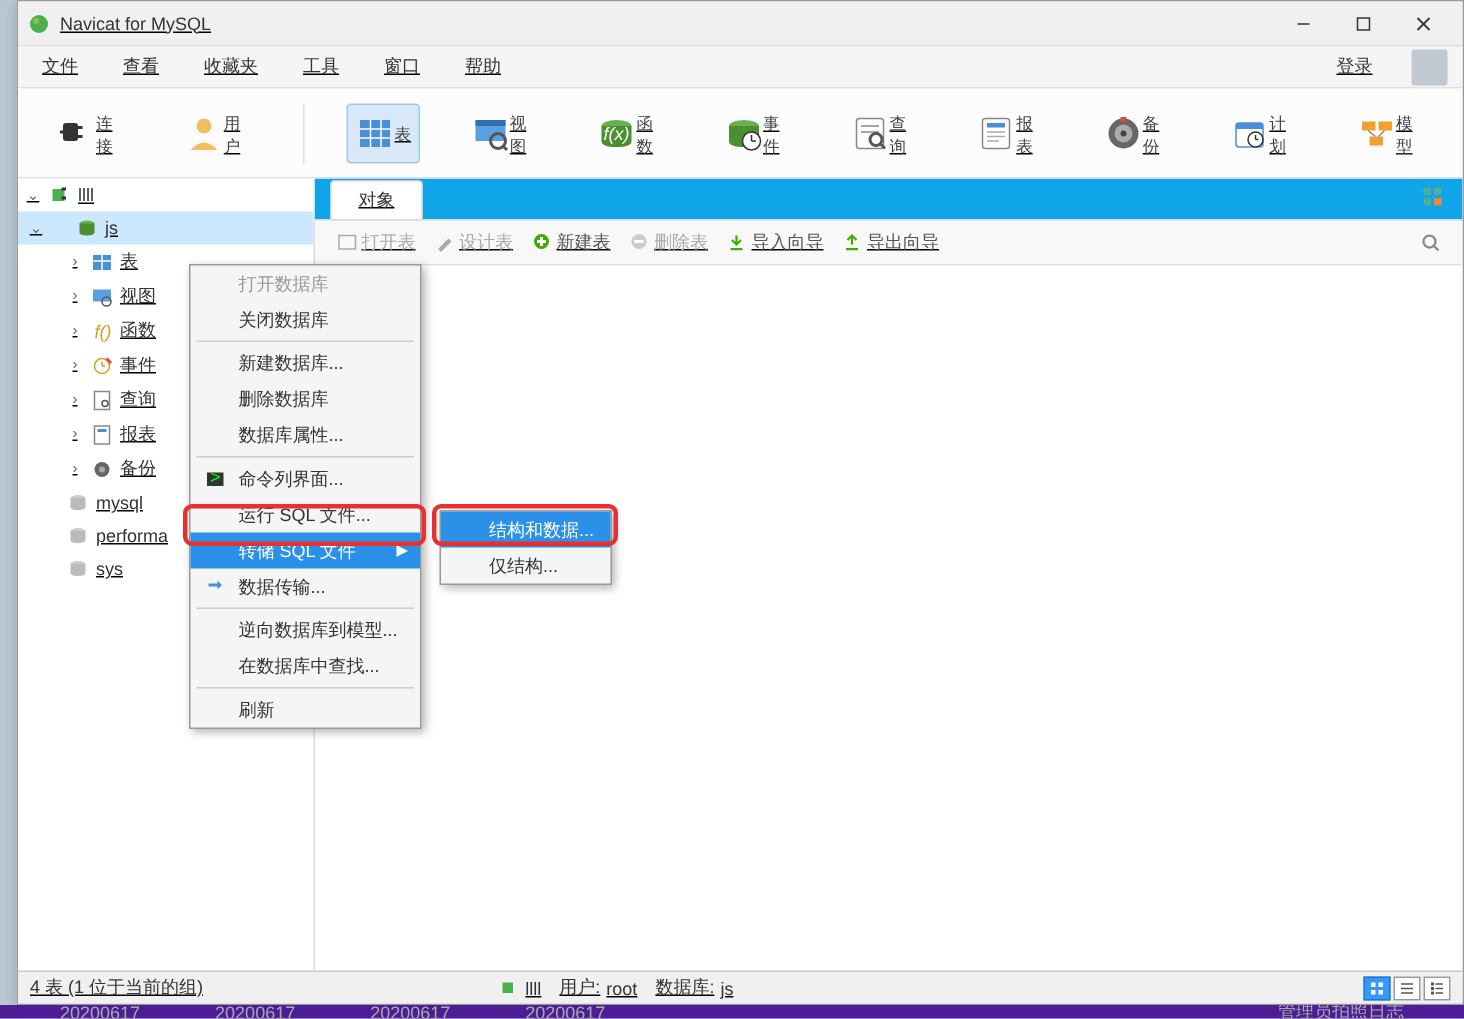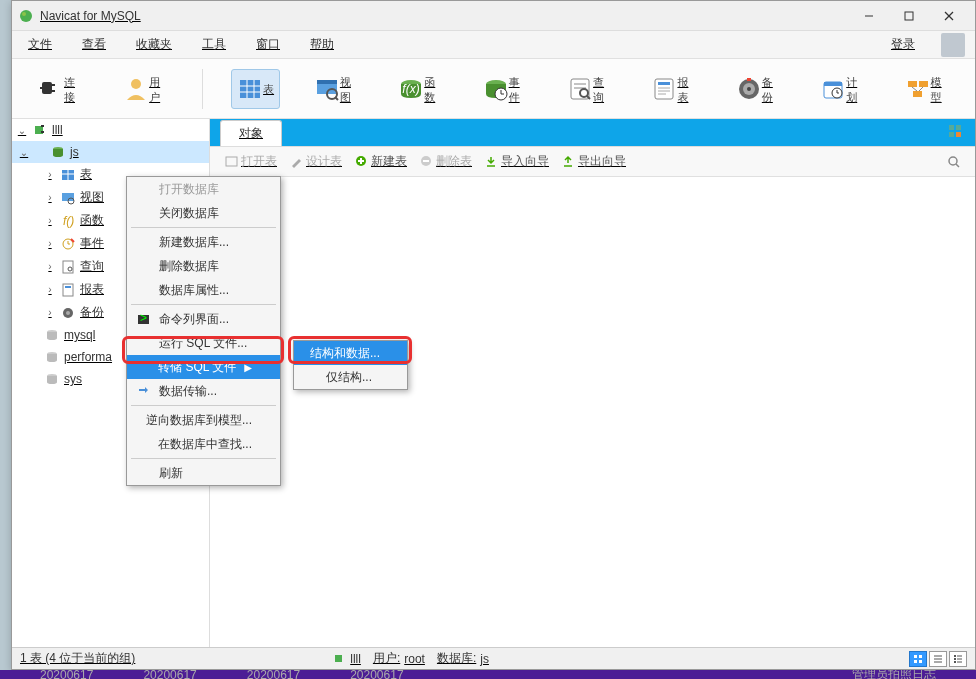--- a/index.html
+++ b/index.html
@@ -39,21 +39,21 @@
     .action-btn .aicon { width: 14px; height: 14px; display: flex; align-items: center; justify-content: center; }
     .action-btn.disabled { color: #aaa; }
     .action-spacer { flex: 1; }
     .content-blank { flex: 1; background: #fff; }
     .statusbar { height: 22px; background: #f0f0f0; border-top: 1px solid #ccc; display: flex; align-items: center; padding: 0 8px; gap: 12px; font-size: 11px; color: #333; }
     .statusbar .status-sec { display: flex; align-items: center; gap: 4px; }
     .statusbar .status-right { margin-left: auto; display: flex; gap: 2px; }
     .view-btn { width: 18px; height: 16px; border: 1px solid #999; background: #fff; display: flex; align-items: center; justify-content: center; cursor: pointer; }
     .view-btn.active { background: #3399ff; border-color: #2277cc; }
     .context-menu { position: absolute; background: #f5f5f5; border: 1px solid #999; box-shadow: 2px 2px 6px rgba(0,0,0,0.3); z-index: 100; }
-    .ctx-item { display: flex; align-items: center; padding: 5px 28px 5px 8px; gap: 8px; cursor: pointer; color: #333; height: 24px; }
+    .ctx-item { display: flex; align-items: center; padding: 5px 8px 5px 8px; gap: 8px; cursor: pointer; color: #333; height: 24px; }
     .ctx-item.highlighted { background: #2a90e8; color: #fff; }
     .ctx-item.disabled { color: #999; }
     .ctx-item .ctx-icon { width: 16px; height: 16px; display: flex; align-items: center; justify-content: center; }
     .ctx-item .ctx-label { flex: 1; white-space: nowrap; }
     .ctx-item .ctx-arrow { font-size: 10px; color: inherit; }
     .ctx-sep { height: 1px; background: #ccc; margin: 2px 4px; }
     .highlight-box { position: absolute; border: 3px solid #e83030; border-radius: 6px; z-index: 200; pointer-events: none; }
     .bottom-bar { position: absolute; bottom: 0; left: 0; right: 0; height: 9px; background: #4c1d95; display: flex; align-items: center; color: #aaa; font-size: 9px; padding: 0 40px; gap: 50px; overflow: hidden; }
   </style>
 </head>
@@ -430,21 +430,21 @@
                 <line x1="9" y1="9" x2="12" y2="12" stroke="#888" stroke-width="1.5"></line>
               </svg>
             </span>
         </div>
       </div>
       <div class="content-blank"></div>
     </div>
   </div>
 
   <div class="statusbar">
-    <span class="status-sec">1 表 (4 位于当前的组)</span>
+    <span class="status-sec">4 表 (1 位于当前的组)</span>
     <span style="flex:0.3"></span>
     <span class="status-sec">
       <svg width="12" height="12">
           <rect x="1" y="2" width="7" height="7" fill="#4caf50"></rect>
         </svg>
       <span>llll</span>
     </span>
     <span class="status-sec">
       <span>用户:</span>
       <span>root</span>

